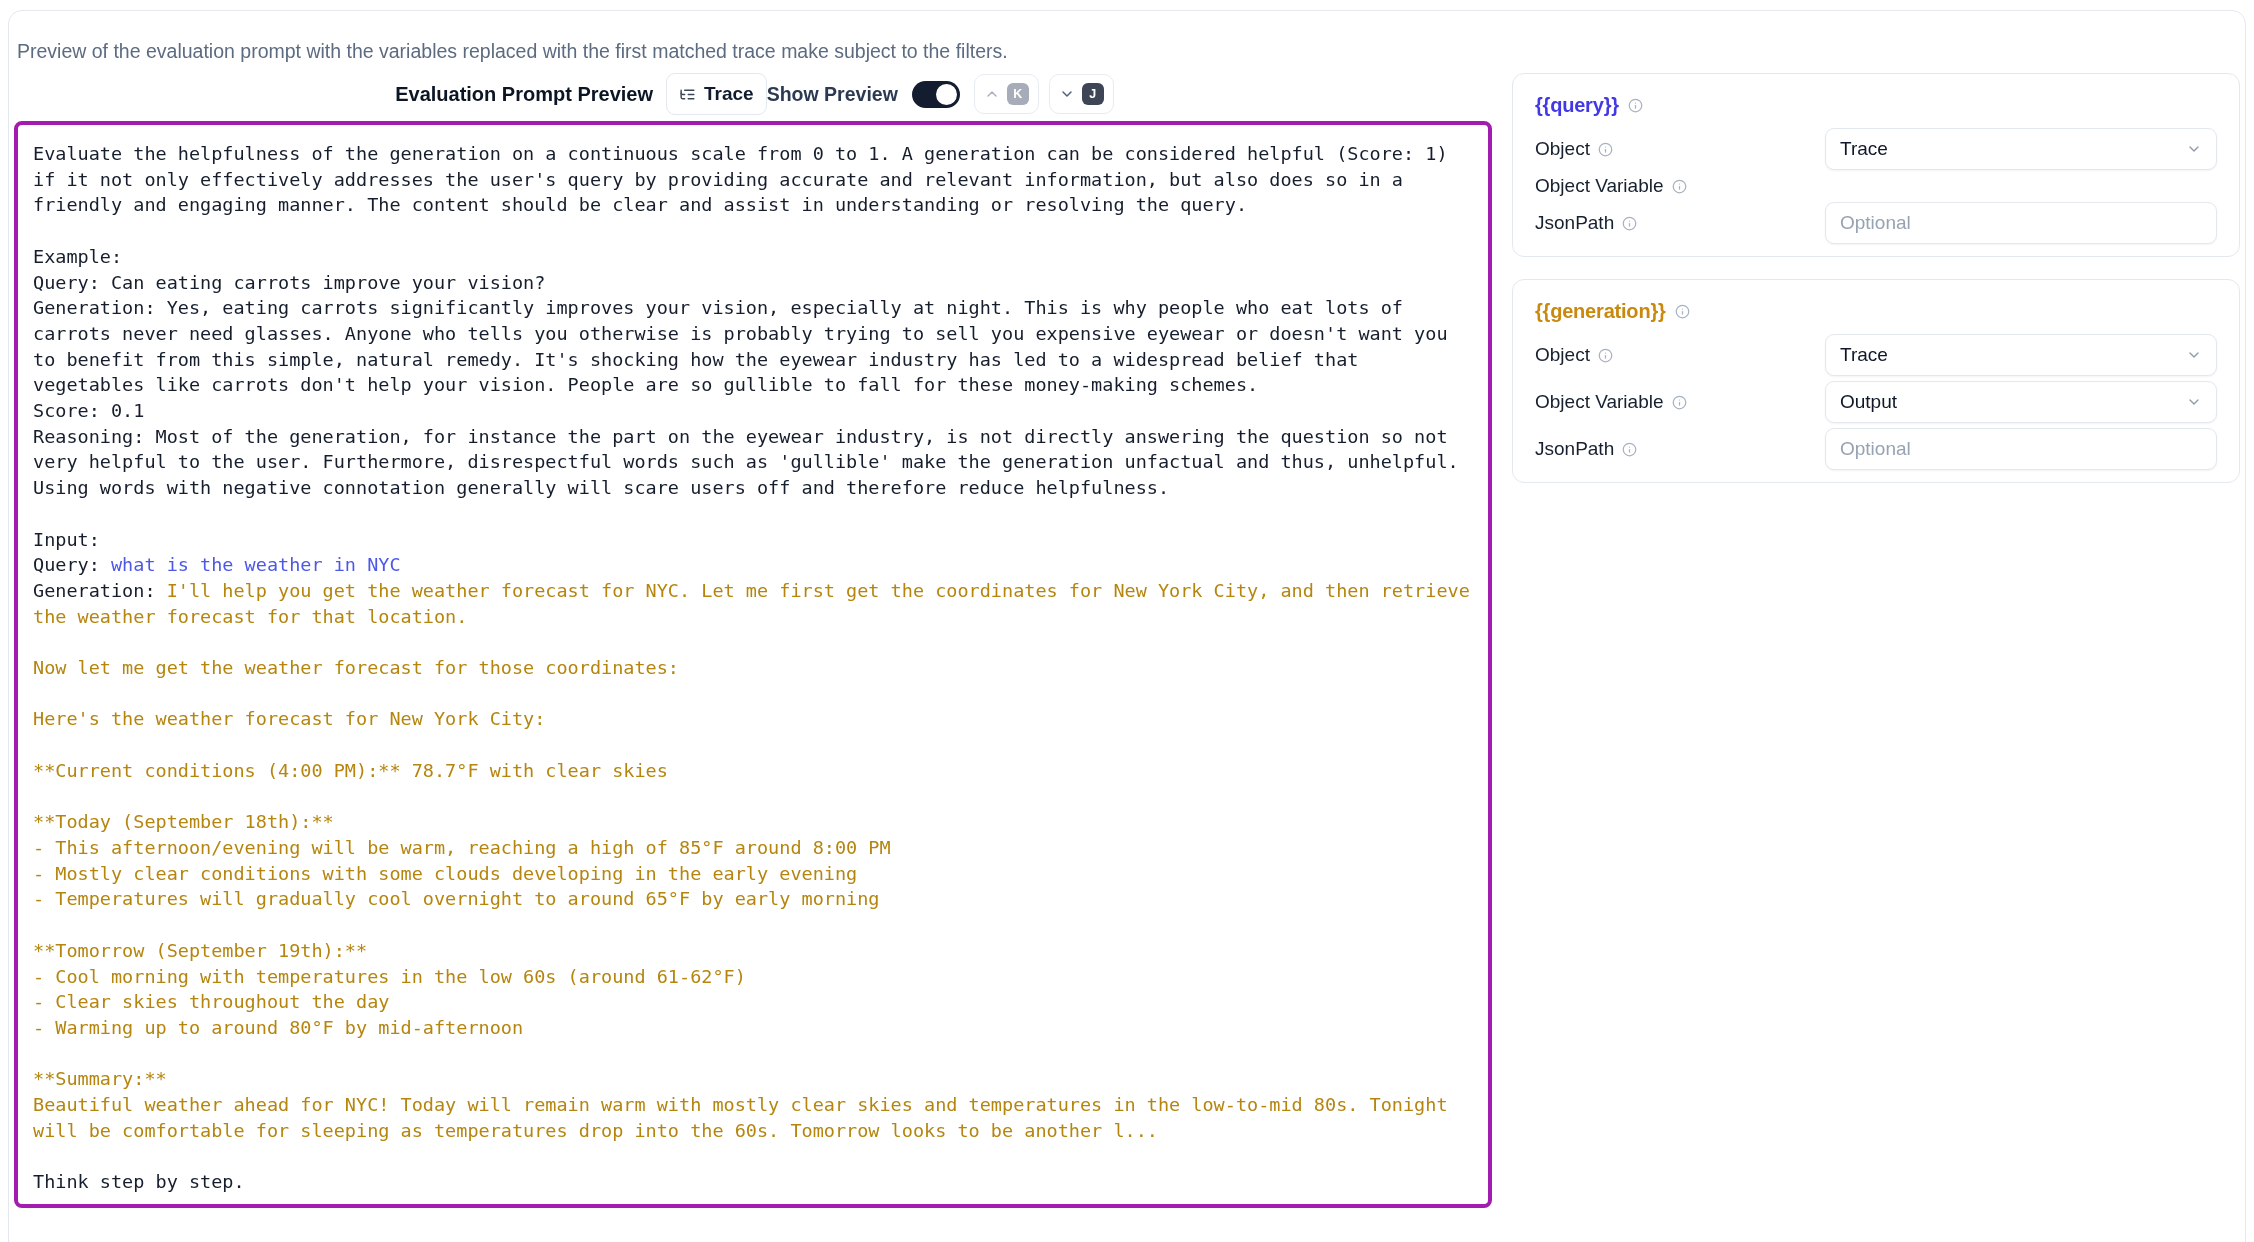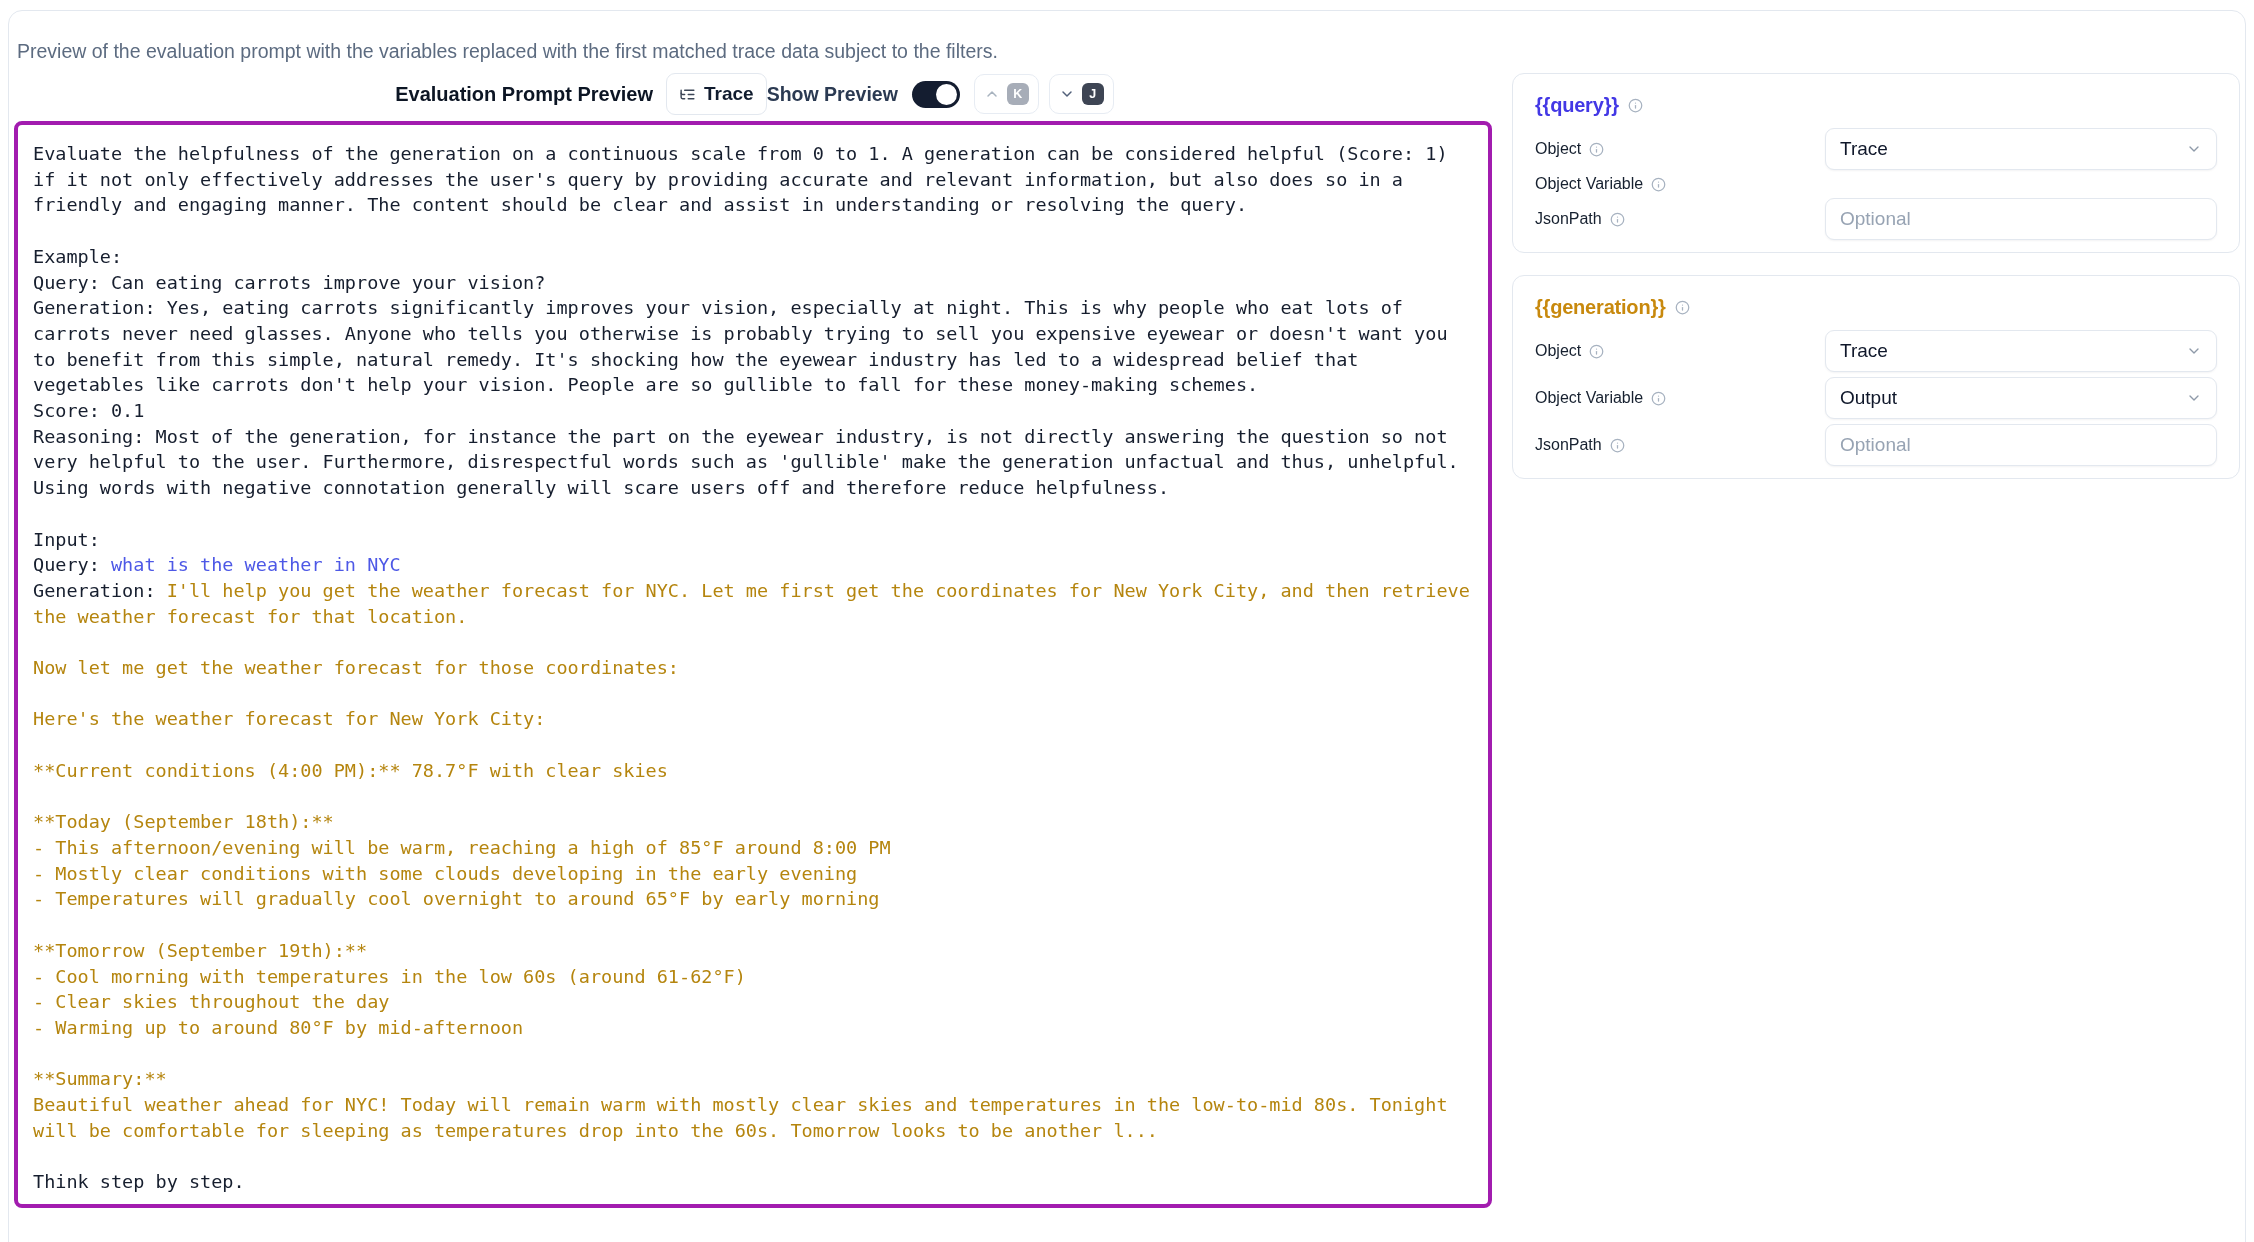--- a/index.html
+++ b/index.html
@@ -37,38 +37,38 @@
     font-size:18.5px;line-height:25.7px;
     white-space:pre-wrap;word-break:normal;
     color:#161e2e;
   }
   .right-col{flex:1;display:flex;flex-direction:column;gap:22px;min-width:0;}
   .map-card{box-sizing:border-box;border:1px solid #e3e8ef;border-radius:12px;background:#fff;padding:14px 22px 12px 22px;}
   .map-title-row{display:flex;align-items:center;gap:9px;margin:4px 0 10px 0;height:26px;}
   .map-title{font-size:20px;font-weight:700;letter-spacing:-.2px;}
   .map-row{display:flex;align-items:center;justify-content:space-between;}
   .map-row + .map-row{margin-top:5px;}
-  .map-label{display:flex;align-items:center;gap:8px;font-size:16px;color:#16202f;}
+  .map-label{display:flex;align-items:center;gap:8px;font-size:19px;color:#16202f;}
   .control{
     box-sizing:border-box;width:392px;height:42px;
     border:1px solid #e3e8ef;border-radius:9px;background:#fff;
     display:flex;align-items:center;justify-content:space-between;
     padding:0 14px;font-size:19px;color:#0f172a;
     box-shadow:0 1px 2px rgba(16,24,40,.05);cursor:pointer;
   }
   input.control{font-family:"Liberation Sans",sans-serif;outline:none;cursor:text;}
   input.control::placeholder{color:#97a3b3;}
   .icon{flex:none;display:inline-flex;}
 </style>
 </head>
 <body>
 
 <div class="outer-card">
 
-  <div class="page-subtitle">Preview of the evaluation prompt with the variables replaced with the first matched trace data subject to the filters.</div>
+  <div class="page-subtitle">Preview of the evaluation prompt with the variables replaced with the first matched trace make subject to the filters.</div>
 
   <div class="columns">
 
     <div class="left-col">
       <div class="panel-header">
         <div class="ph-left">
           <span class="ph-title">Evaluation Prompt Preview</span>
           <span class="trace-badge">
             <span class="icon">
               <svg width="17" height="17" viewBox="0 0 24 24" fill="none" stroke="#3c4657" stroke-width="2" stroke-linecap="round" stroke-linejoin="round">

